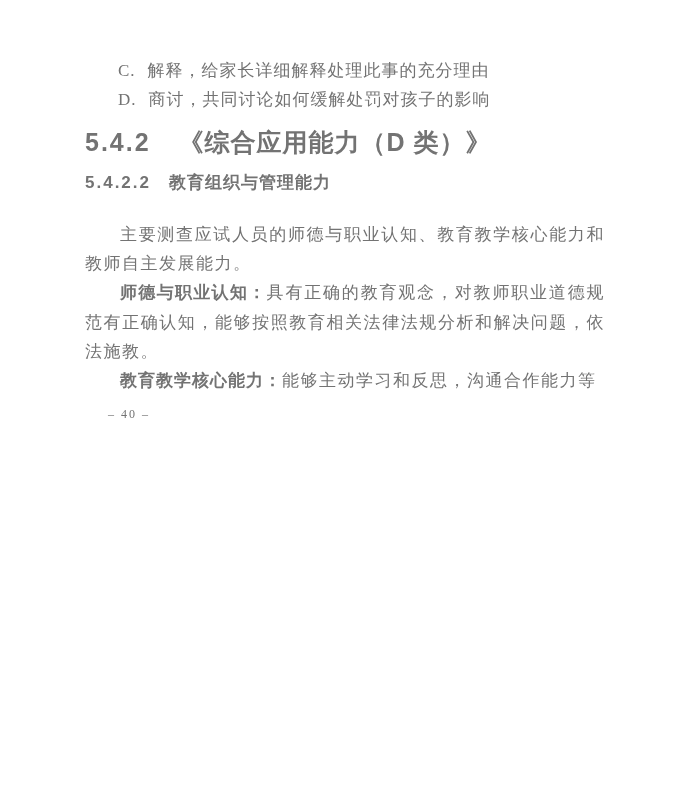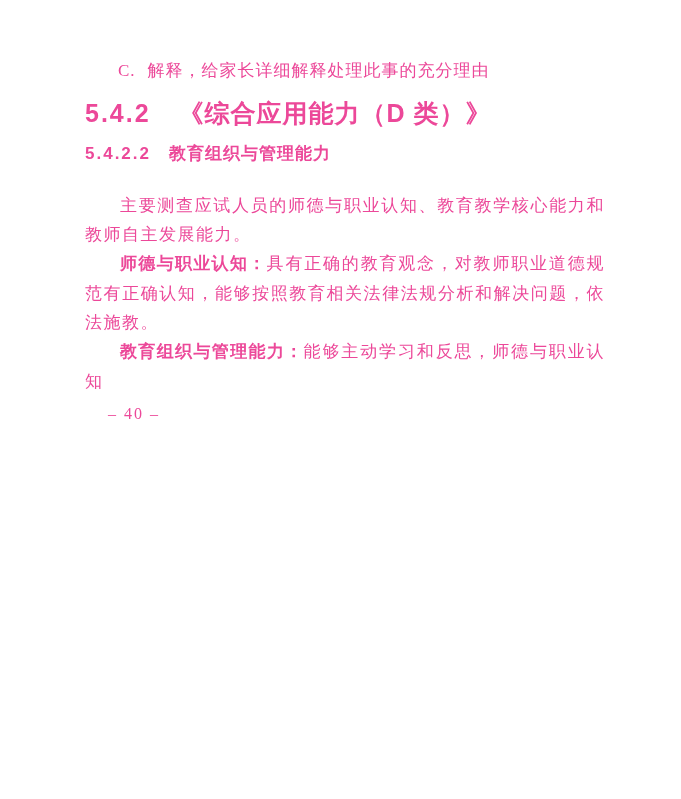--- a/index.html
+++ b/index.html
@@ -5,21 +5,21 @@
   html, body {
     margin: 0;
     padding: 0;
     background: #ffffff;
   }
   .page {
     position: relative;
     width: 681px;
     height: 799px;
     background: #ffffff;
-    color: #ec4899;
+    color: #737373;
     font-family: "Liberation Serif", "DejaVu Serif", serif;
     overflow: hidden;
     box-sizing: border-box;
   }
   .content {
     position: absolute;
     left: 85px;
     top: 0;
     width: 520px;
   }
@@ -86,53 +86,56 @@
   .term {
     font-family: Liberation Mono, monospace;
     font-weight: bold;
     letter-spacing: 1px;
   }
 
   
   .footer {
     margin-top: 8px;
     margin-left: 23px;
-    font-size: 16px;
+    font-size: 12px;
     line-height: 20px;
     letter-spacing: 2px;
   }
 </style>
 </head>
 <body>
 
 <div class="page">
   <div class="content">
 
     <div class="options-block">
       <div class="option-row">
         <span class="opt-label">C.</span><span>解释，给家长详细解释处理此事的充分理由</span>
+      </div>
+      <div class="option-row">
+        <span class="opt-label">D.</span><span>商讨，共同讨论如何缓解处罚对孩子的影响</span>
       </div>
     </div>
 
     <div class="heading h-main">
       <span class="h-num">5.4.2</span><span>《综合应用能力（D 类）》</span>
     </div>
 
 
 
     <div class="heading h-sub2">
       <span class="h-num">5.4.2.2</span><span>教育组织与管理能力</span>
     </div>
 
     <div class="body-block">
       <p class="para">主要测查应试人员的师德与职业认知、教育教学核心能力和教师自主发展能力。</p>
       <p class="para">
         <span class="term">师德与职业认知：</span><span>具有正确的教育观念，对教师职业道德规范有正确认知，能够按照教育相关法律法规分析和解决问题，依法施教。</span>
       </p>
       <p class="para">
-        <span class="term">教育组织与管理能力：</span><span>能够主动学习和反思，师德与职业认知</span>
+        <span class="term">教育教学核心能力：</span><span>能够主动学习和反思，沟通合作能力等</span>
       </p>
     </div>
 
     <div class="footer">– 40 –</div>
 
   </div>
 </div>
 
 </body></html>

